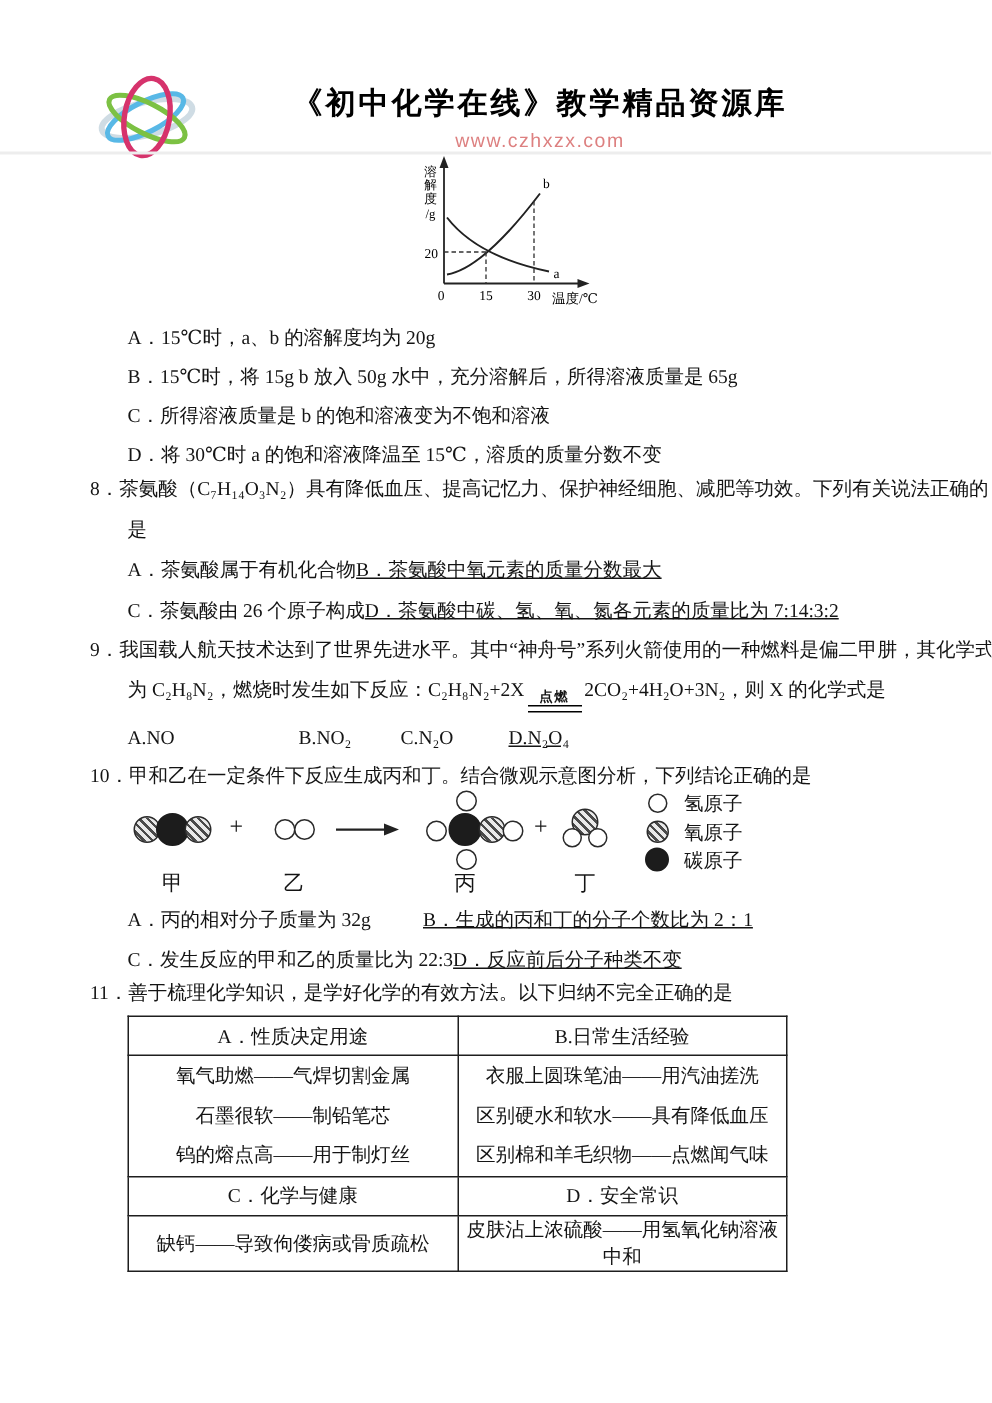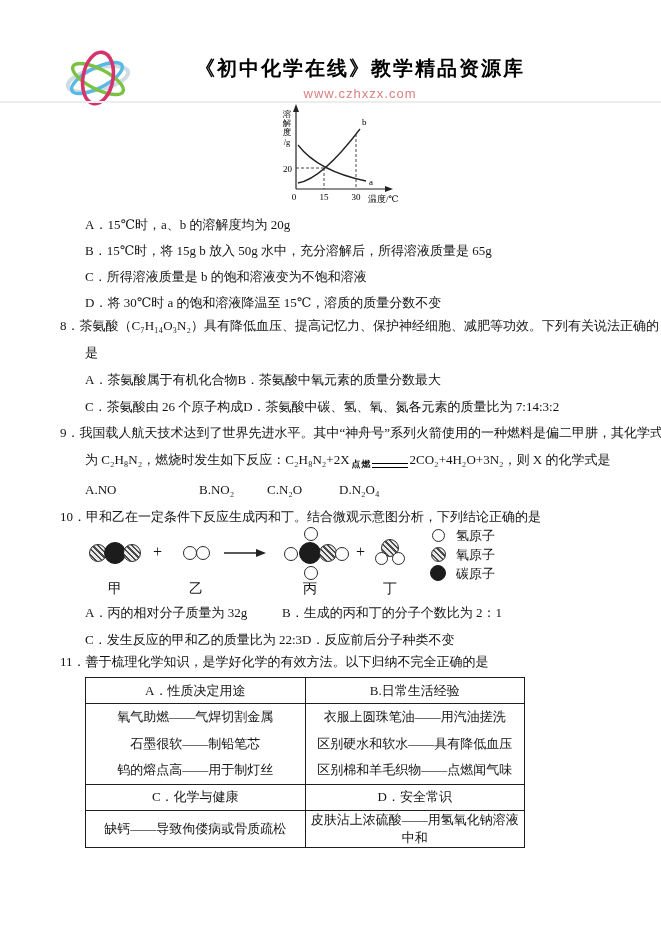--- a/index.html
+++ b/index.html
@@ -7,25 +7,25 @@
         font-family:"Liberation Serif","DejaVu Serif",serif;color:#141414;font-size:13px;}
   .abs{position:absolute;}
   
   .hdr-title{font-family:"Liberation Sans","DejaVu Sans",sans-serif;font-weight:bold;
              font-size:20px;color:#000000;letter-spacing:2px;text-align:center;}
   .hdr-url{font-family:"Liberation Sans","DejaVu Sans",sans-serif;font-size:13px;
            color:#dd8080;text-align:center;margin-top:4px;letter-spacing:1px;}
   .hdr-divider{position:absolute;top:101px;left:0;width:661px;height:2px;background:#ededed;}
   
   .qline{white-space:nowrap;line-height:27px;}
-  .optrow{white-space:nowrap;line-height:27px;}
+  .optrow{white-space:nowrap;line-height:27px;text-decoration:underline;}
   .optcell{display:inline-block;}
   .q7opts div{line-height:26px;white-space:nowrap;}
   
-  .rxn{display:inline-flex;flex-direction:row;align-items:center;vertical-align:-3px;margin:0 2px;}
+  .rxn{display:inline-flex;flex-direction:column;align-items:center;vertical-align:-3px;margin:0 2px;}
   .rxn .cond{font-size:9px;font-weight:bold;line-height:1;letter-spacing:1px;}
   .rxn .dline{width:36px;height:3px;border-top:1.3px solid #000;border-bottom:1.3px solid #000;margin-top:1px;}
   
   .atom{position:absolute;border-radius:50%;box-sizing:border-box;}
   .a-white{background:#fff;border:1.5px solid #2a2a2a;}
   .a-black{background:#1c1c1c;border:1.5px solid #1c1c1c;}
   .a-hatch{border:1.5px solid #2a2a2a;
            background:repeating-linear-gradient(45deg,#4a4a4a 0 1.5px,#e9e9e9 1.5px 4px);}
   .mol-label{position:absolute;width:28px;text-align:center;font-size:14px;}
   .legend-label{position:absolute;font-size:13px;}

